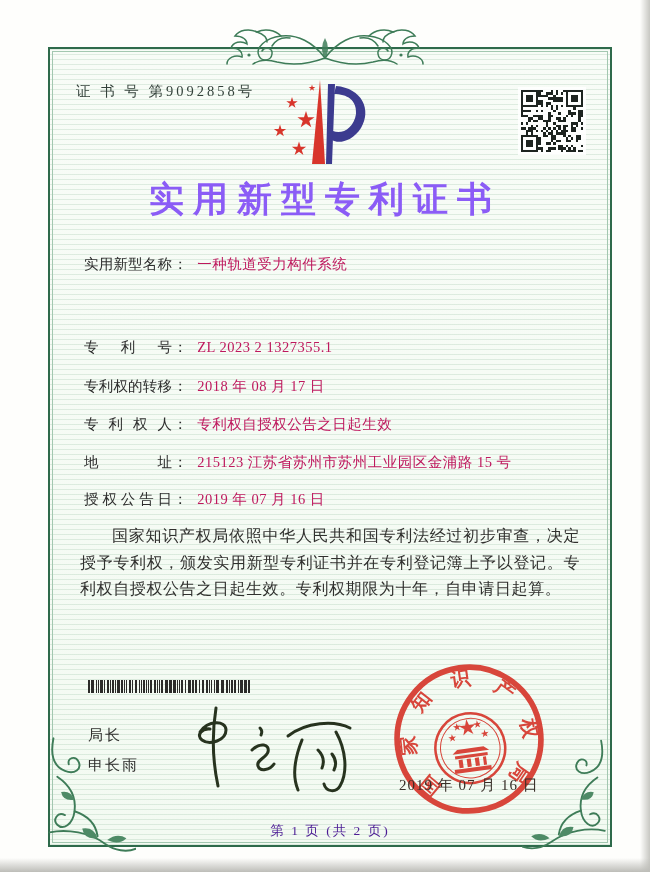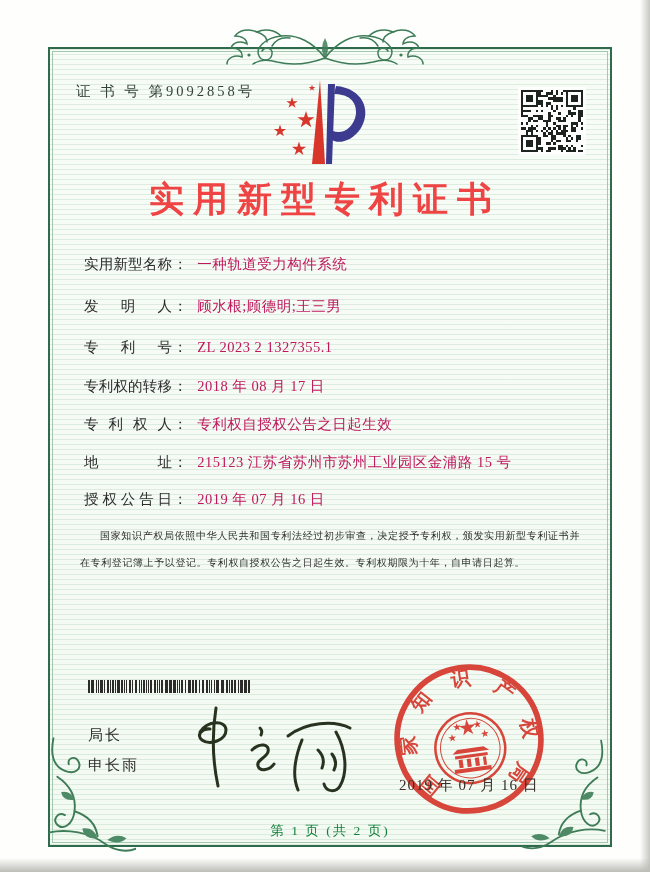--- a/index.html
+++ b/index.html
@@ -23,47 +23,47 @@
 
   .orn-top{position:absolute;left:50%;top:24px;transform:translateX(-50%);width:232px;height:46px;}
   .orn-bl{position:absolute;left:40px;top:734px;width:96px;height:120px;}
   .orn-br{position:absolute;left:522px;top:736px;width:92px;height:116px;transform:scaleX(-1);}
 
   .cert-no{position:absolute;left:76px;top:82px;font-size:14.5px;letter-spacing:3px;color:#34423b;}
   .logo{position:absolute;left:262px;top:76px;width:112px;height:96px;}
   .qr{position:absolute;left:518px;top:87px;width:68px;height:68px;}
 
   .title{position:absolute;left:0;right:0;top:176px;margin:0;text-align:center;
-    font-size:35px;font-weight:700;letter-spacing:9px;color:#ef4444;}
+    font-size:35px;font-weight:700;letter-spacing:9px;color:#8b5cf6;}
 
   .row{position:absolute;left:84px;font-size:14.5px;color:#2c2c2c;white-space:nowrap;line-height:20px;}
   .flabel{display:inline-block;width:88px;text-align:justify;text-align-last:justify;color:#2c2c2c;}
   .colon{margin-left:1px;}
   .fvalue{margin-left:6px;letter-spacing:0.5px;color:#be185d;}
   .g2{position:absolute;left:288px;top:0;}
   .g2 .flabel{width:75px;}
 
-  .paras{position:absolute;left:80px;top:523px;width:500px;font-size:10px;line-height:26.5px;
+  .paras{position:absolute;left:80px;top:523px;width:500px;font-size:16px;line-height:26.5px;
     color:#30302e;text-align:justify;letter-spacing:0.6px;}
   .paras p{margin:0;text-indent:2em;}
 
   .barcode{position:absolute;left:88px;top:680px;width:170px;height:13px;font-size:0;white-space:nowrap;overflow:hidden;}
   .barcode i{display:inline-block;height:100%;background:#2b2b29;}
 
   .comm{position:absolute;left:88px;font-size:15px;letter-spacing:2px;color:#2e2e2c;
     font-family:"Liberation Sans","DejaVu Sans",sans-serif;}
   .comm-title{top:726px;}
   .comm-name{top:756px;}
   .signature{position:absolute;left:186px;top:698px;width:178px;height:98px;}
 
   .seal{position:absolute;left:392px;top:662px;width:154px;height:154px;transform:rotate(-8deg);opacity:0.93;}
   .seal-date{position:absolute;left:399px;top:776px;font-size:15px;letter-spacing:1px;color:#372f28;}
 
   .footer{position:absolute;left:48px;width:564px;top:822px;text-align:center;
-    font-size:13.5px;letter-spacing:2px;color:#15803d;}
+    font-size:13.5px;letter-spacing:2px;color:#4c1d95;}
 </style>
 </head>
 <body>
 
 <div class="page">
 
   <div class="edge-right"></div>
   <div class="edge-bottom"></div>
 
   <div class="frame"></div>
@@ -423,24 +423,20 @@
           <rect x="24" y="24" width="1" height="1"></rect>
         </g>
       </svg></div>
 
   <h1 class="title">实用新型专利证书</h1>
 
   <div class="row" style="top:254px">
     <span class="flabel">实用新型名称</span><span class="colon">：</span>
     <span class="fvalue">一种轨道受力构件系统</span>
   </div>
-  <div class="row" style="top:296px">
-    <span class="flabel">发明人</span><span class="colon">：</span>
-    <span class="fvalue">顾水根;顾德明;王三男</span>
-  </div>
   <div class="row" style="top:337px">
     <span class="flabel">专利号</span><span class="colon">：</span>
     <span class="fvalue">ZL 2023 2 1327355.1</span>
   </div>
   <div class="row" style="top:376px">
     <span class="flabel">专利权的转移</span><span class="colon">：</span>
     <span class="fvalue">2018 年 08 月 17 日</span>
   </div>
   <div class="row" style="top:414px">
     <span class="flabel">专利权人</span><span class="colon">：</span>

